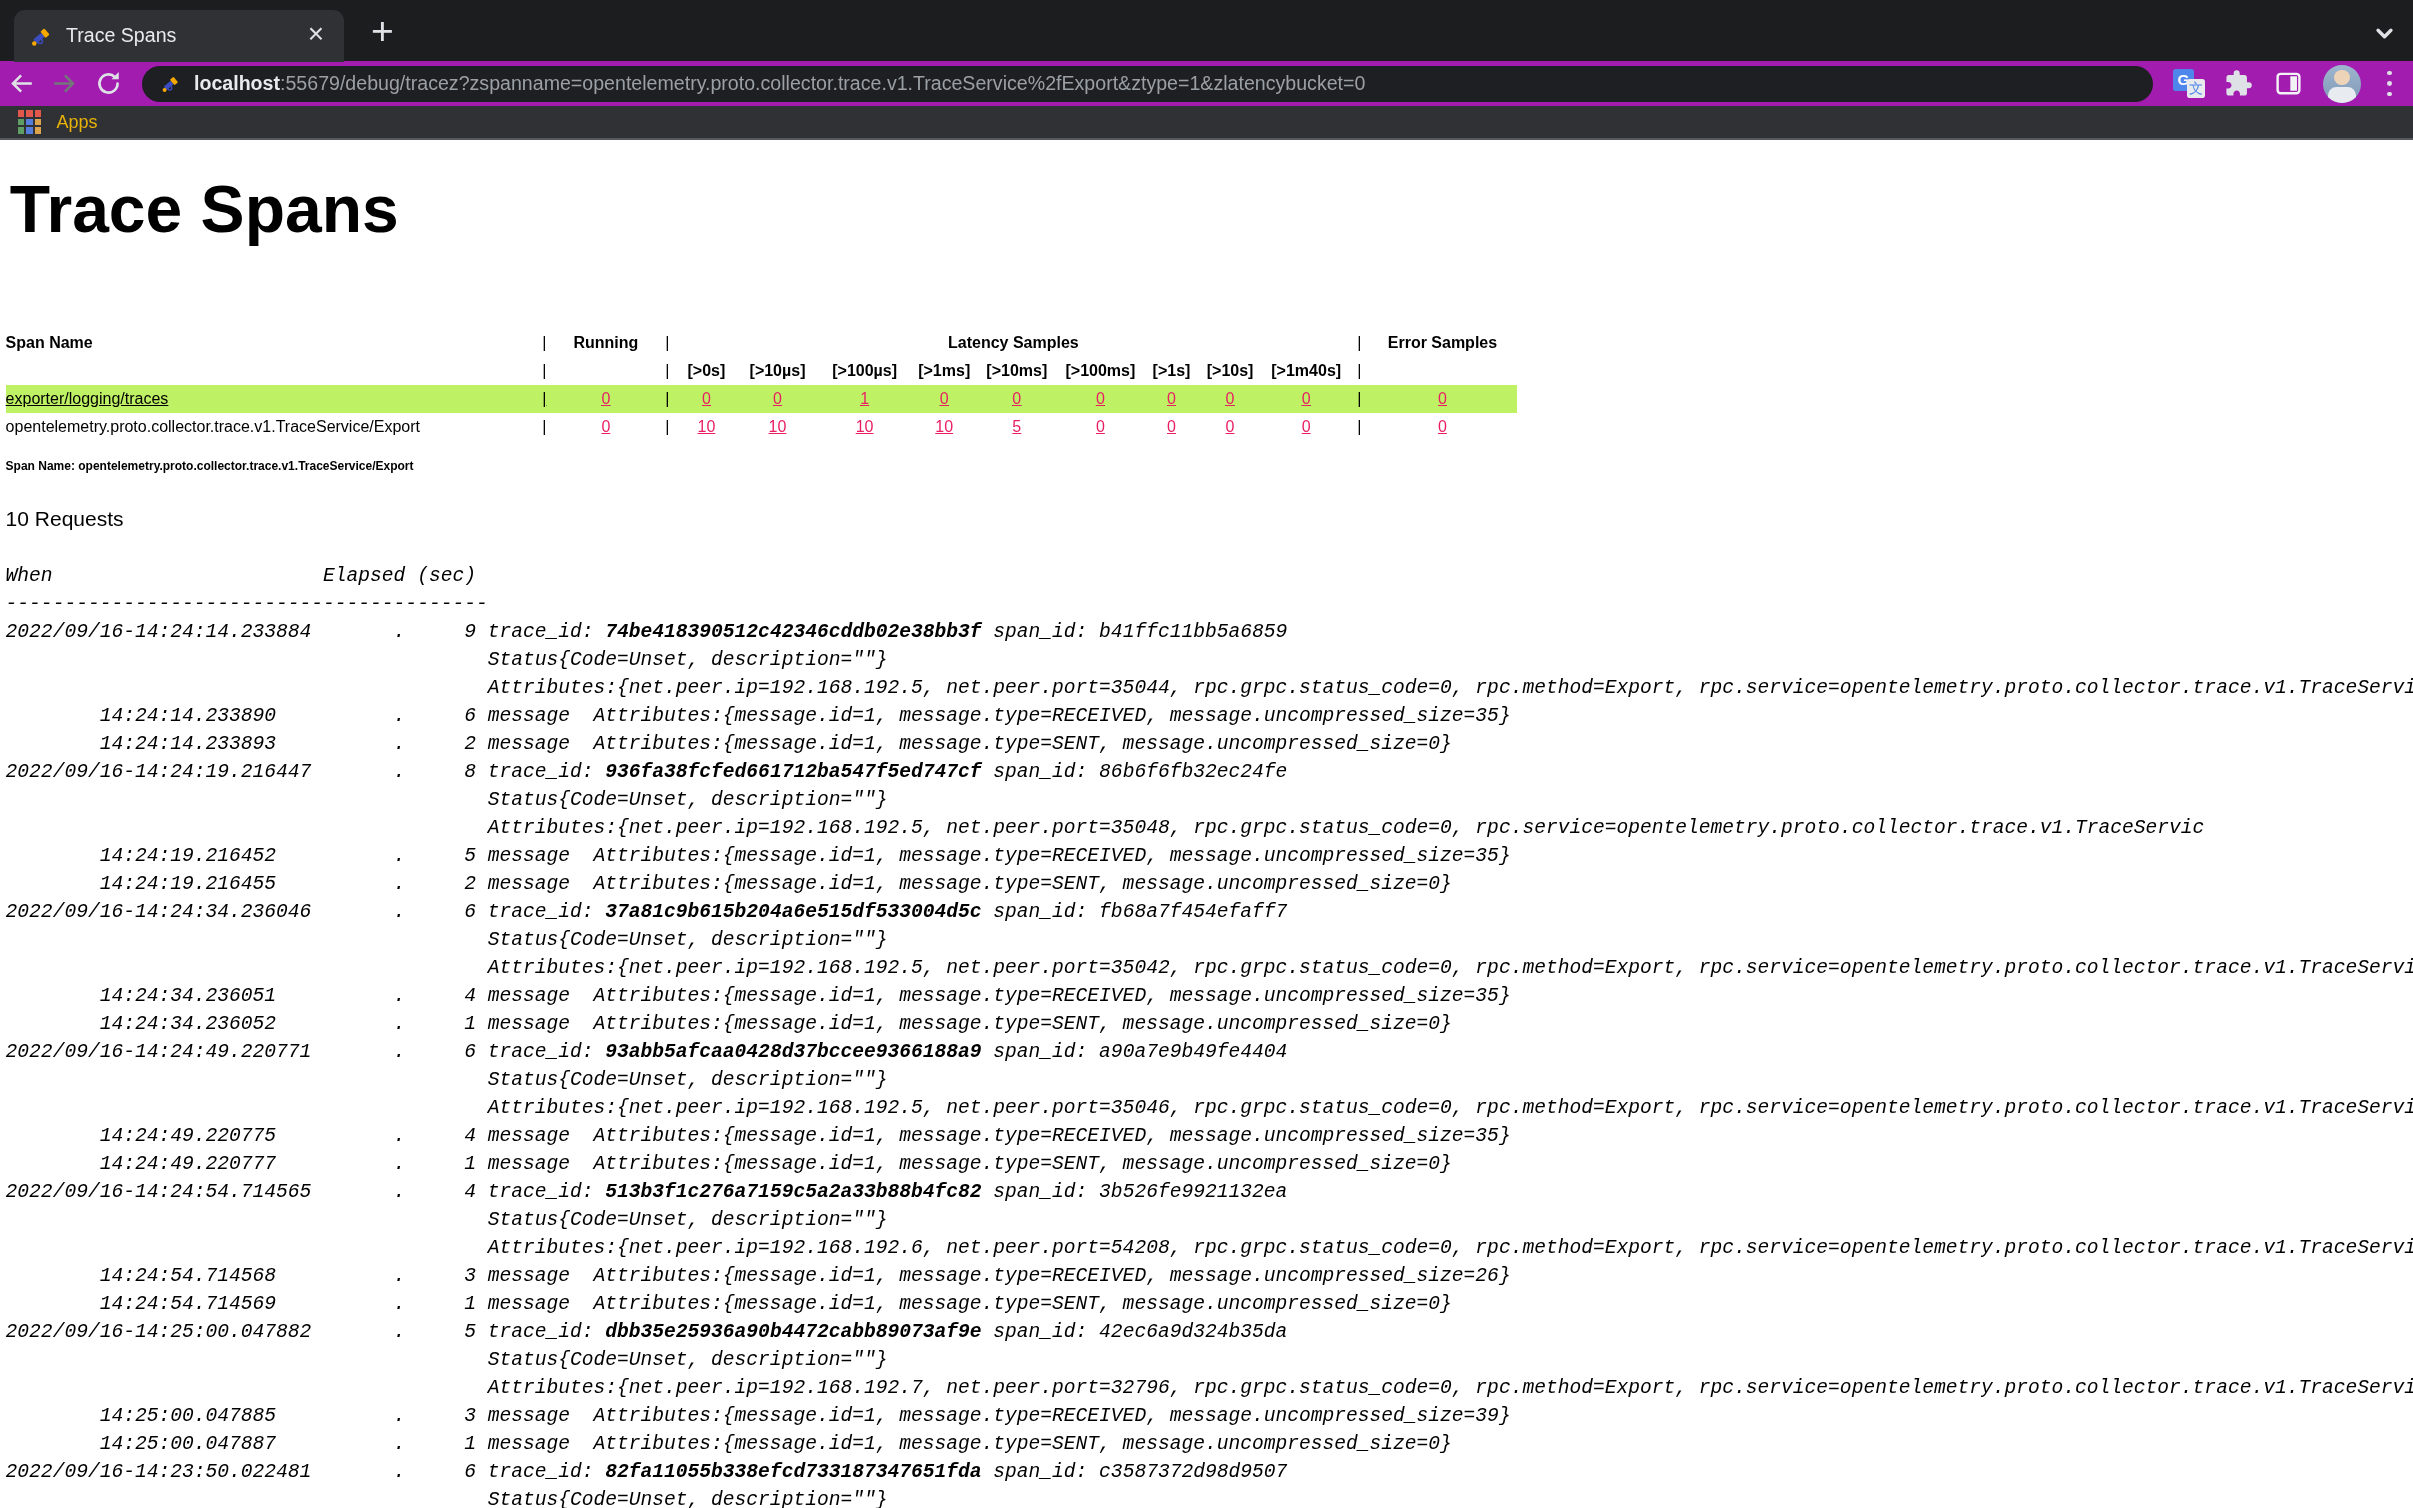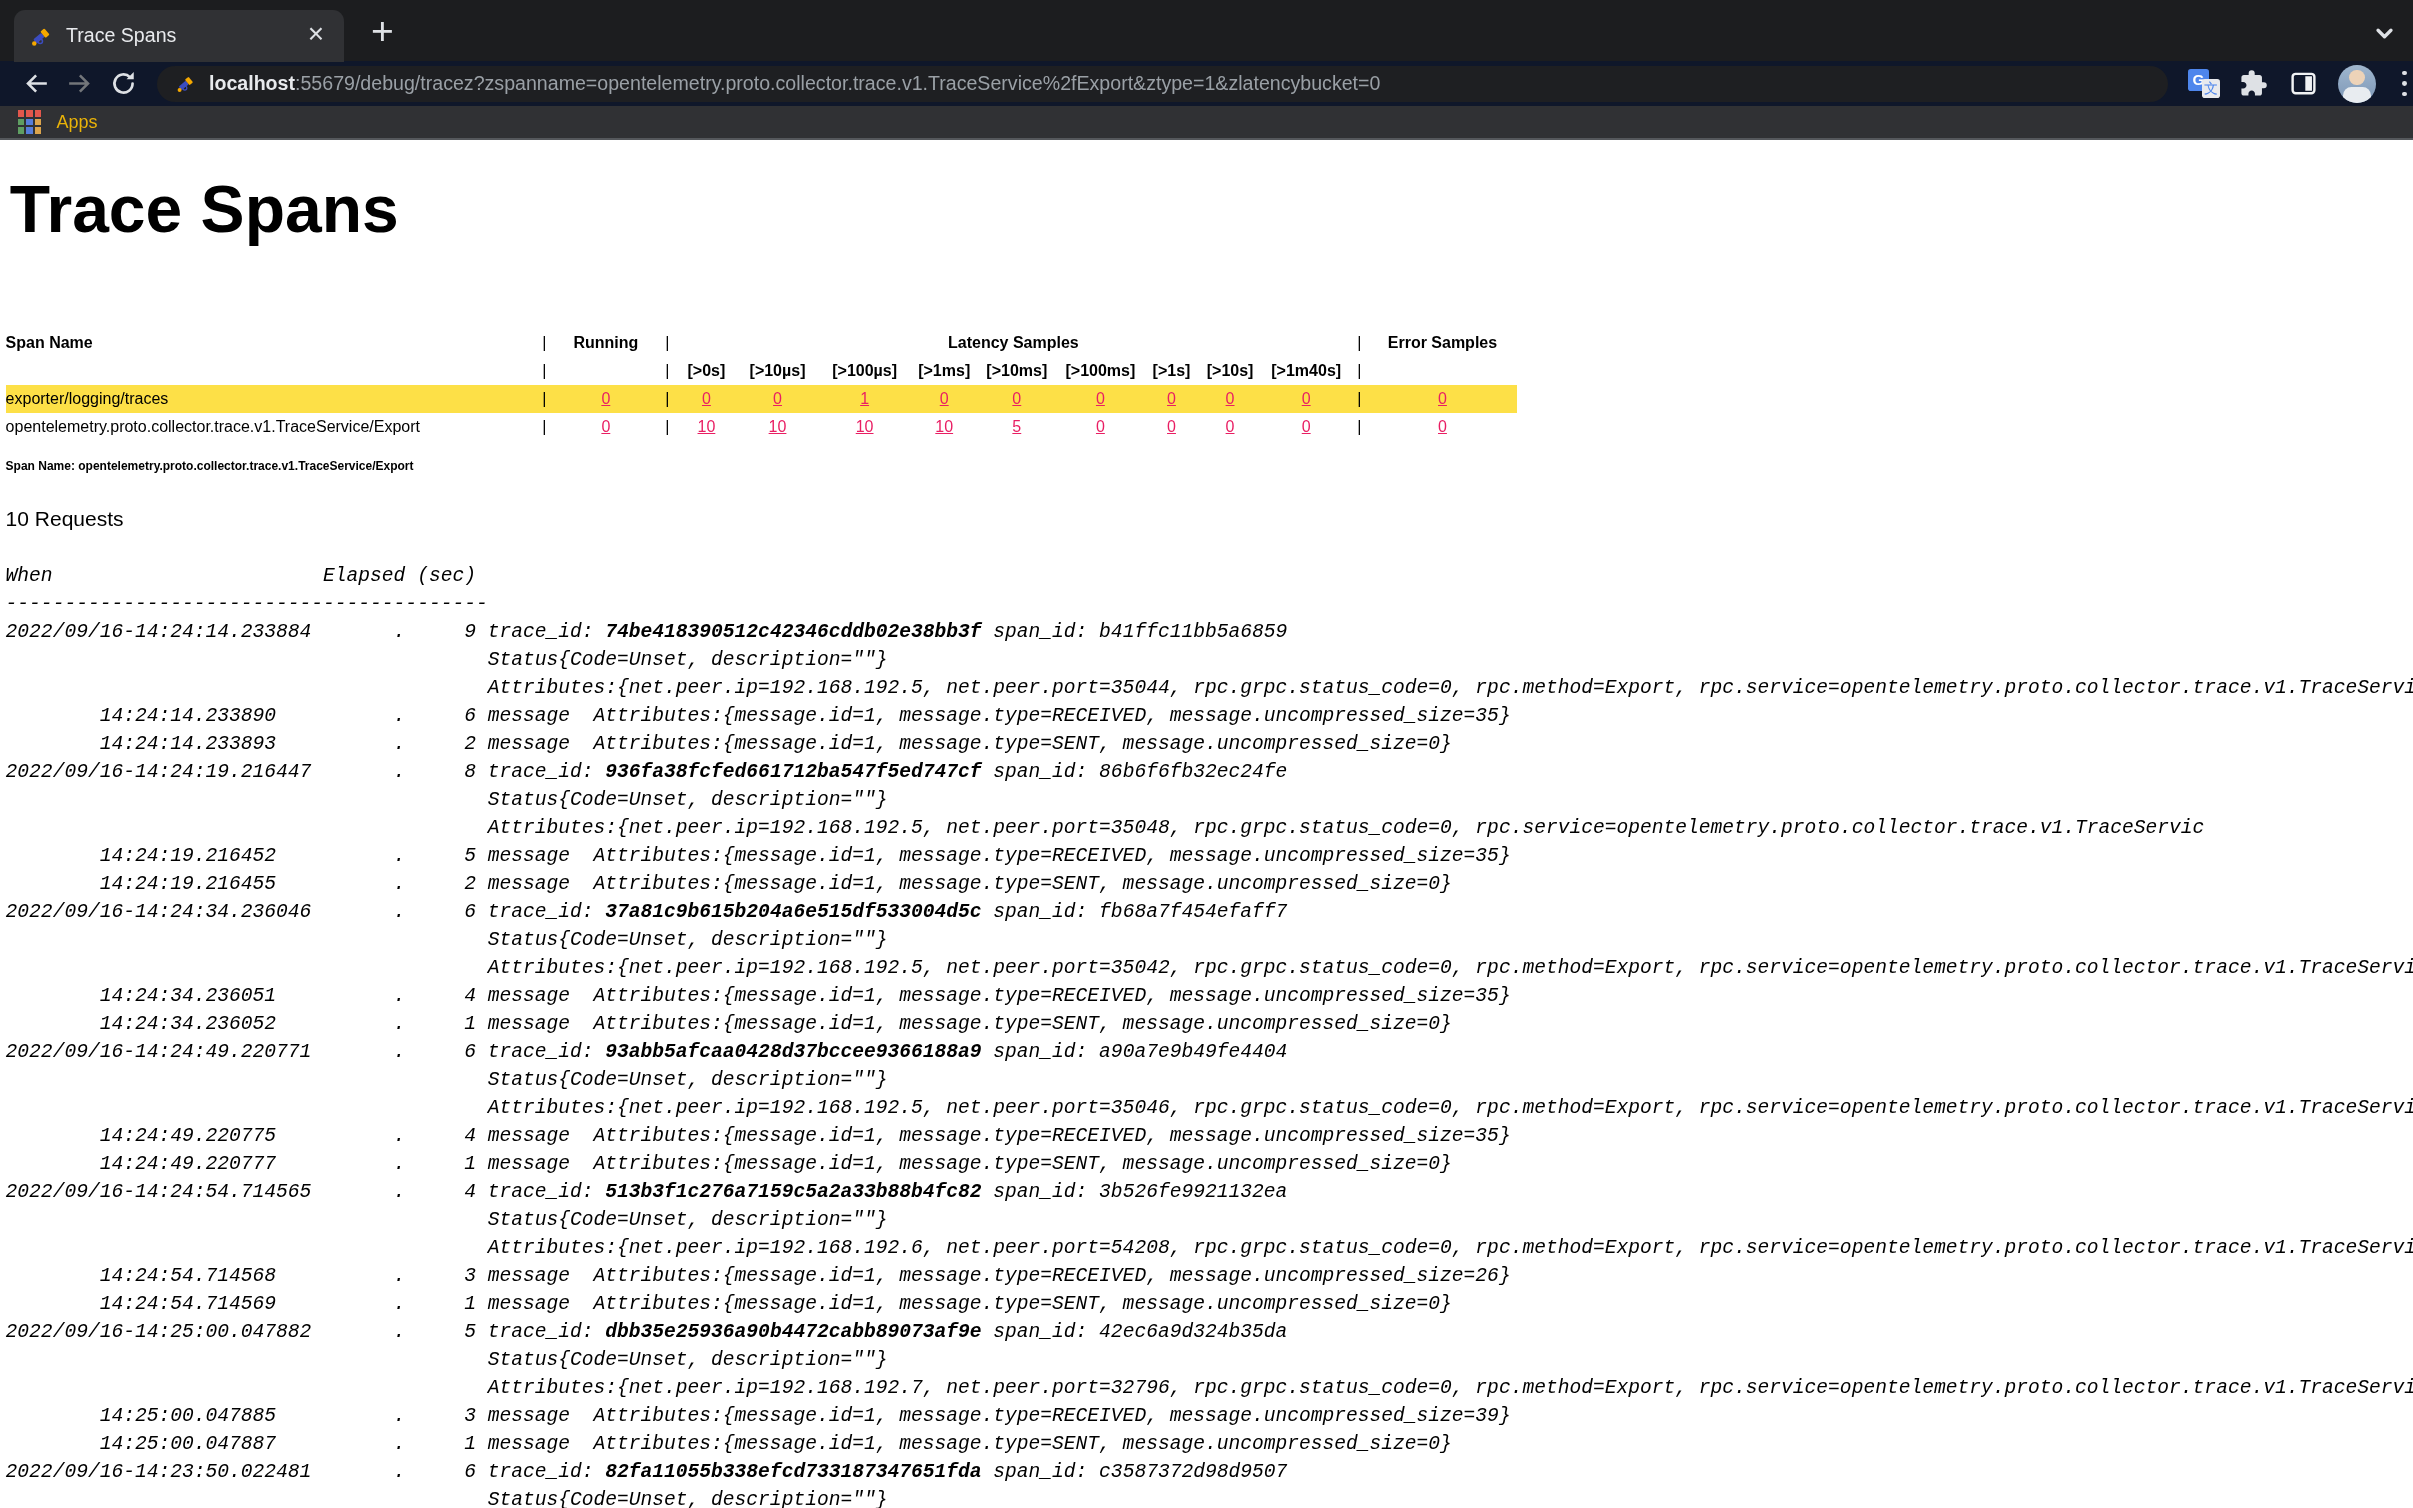--- a/index.html
+++ b/index.html
@@ -14,21 +14,21 @@
     position:absolute; left:14px; top:9.8px; width:330px; height:52px;
     background:#303134; border-radius:11.2px 11.2px 0 0;
     display:flex; align-items:center; padding:0 12.6px 0 15.4px;
   }
   .tab-favicon { width:24px; height:24px; flex:0 0 auto; }
   .tab-title { color:#e8eaed; font-size:19.6px; margin-left:12.6px; flex:1 1 auto; white-space:nowrap; overflow:hidden; }
   .tab-close { color:#dee1e5; font-size:28px; line-height:28px; width:31px; height:31px; text-align:center; border-radius:50%; flex:0 0 auto; }
   .newtab-btn { position:absolute; left:360px; top:9.8px; width:45px; height:45px; color:#dee1e5; font-size:39px; font-weight:300; line-height:42px; text-align:center; }
   .tabsearch { position:absolute; right:12.6px; top:18px; width:31px; height:31px; }
 
-  .toolbar { height:45px; background:#0f172a; display:flex; align-items:center; padding:0 19px; }
+  .toolbar { height:45px; background:#a21caf; display:flex; align-items:center; padding:0 4px; }
   .nav-btn { width:34px; height:34px; display:flex; align-items:center; justify-content:center; margin-right:9.8px; flex:0 0 auto; }
   .omnibox {
     height:36px; background:#1e1f22; border-radius:18px; flex:0 0 auto; width:2011px;
     display:flex; align-items:center; padding:0 18px; margin-left:7px;
   }
   .omnibox .fav { width:21px; height:21px; margin-right:12.6px; flex:0 0 auto; }
   .url { font-size:19.6px; white-space:nowrap; overflow:hidden; }
   .url .host { color:#e8eaed; font-weight:bold; }
   .url .rest { color:#9aa0a6; }
   .toolbar-right { display:flex; align-items:center; margin-left:19.6px; gap:18px; }
@@ -54,21 +54,21 @@
   .content { color:#000; }
   h1.page-title { font-size:66px; font-weight:bold; margin:31px 0 0 9.8px; letter-spacing:0; }
 
   table.spans { border-collapse:collapse; table-layout:fixed; width:1511px; margin:82px 0 0 5.6px; font-size:16px; }
   table.spans th { font-weight:bold; padding:0; }
   table.spans td { padding:0; }
   table.spans tr { height:28px; }
   table.spans .name { text-align:left; padding-left:0; }
   table.spans .ctr { text-align:center; }
   table.spans .pipe { text-align:center; font-weight:normal; }
-  table.spans tr.shade { background:#fde047; }
+  table.spans tr.shade { background:#bef264;text-decoration:underline; }
   table.spans a { color:#e91e63; text-decoration:underline; }
 
   .span-name-line { font-size:12px; font-weight:bold; margin:18px 0 0 5.6px; }
   .requests-line { font-size:21px; margin:34px 0 0 5.6px; }
 
   .log { font-family:"Liberation Mono", monospace; font-size:19.6px; line-height:28px; margin:31px 0 0 5.6px; }
   .log-line { white-space:pre; height:28px;font-style:italic; }
   .log-line b { font-weight:bold; }
 </style>
 </head>

